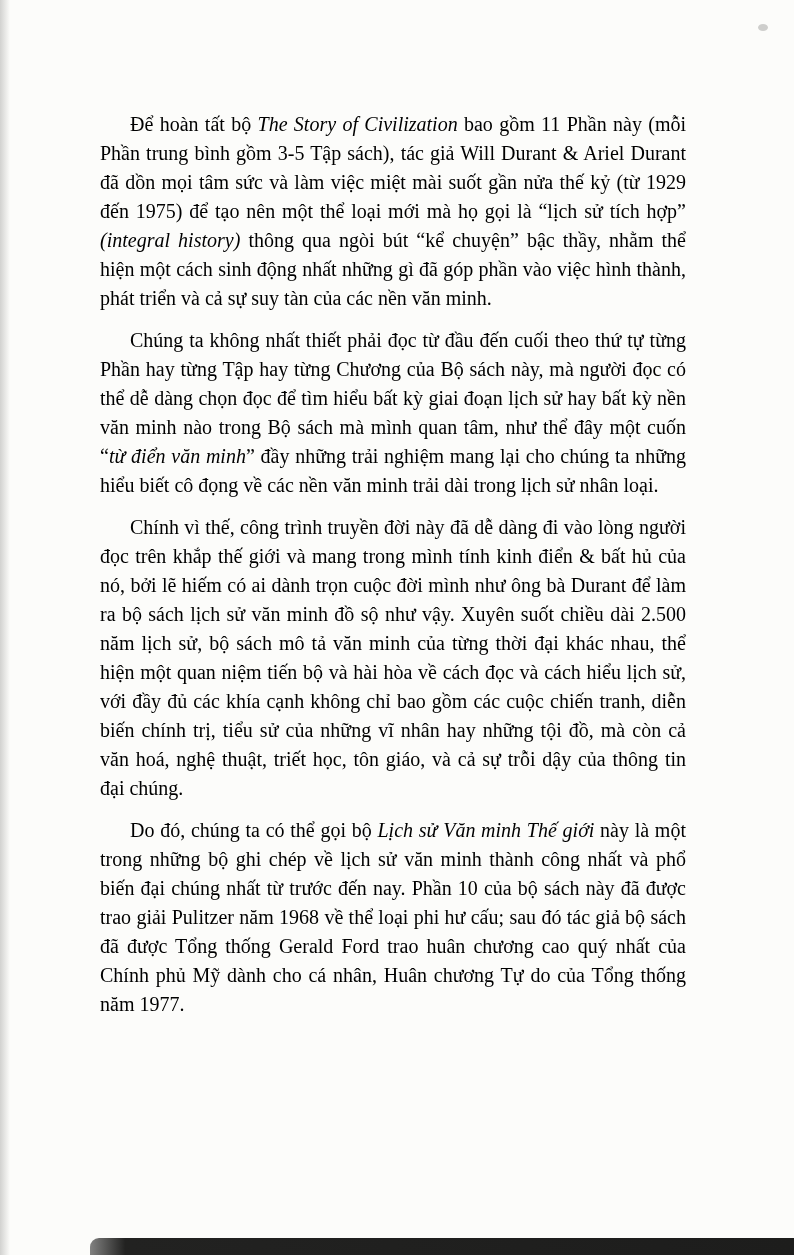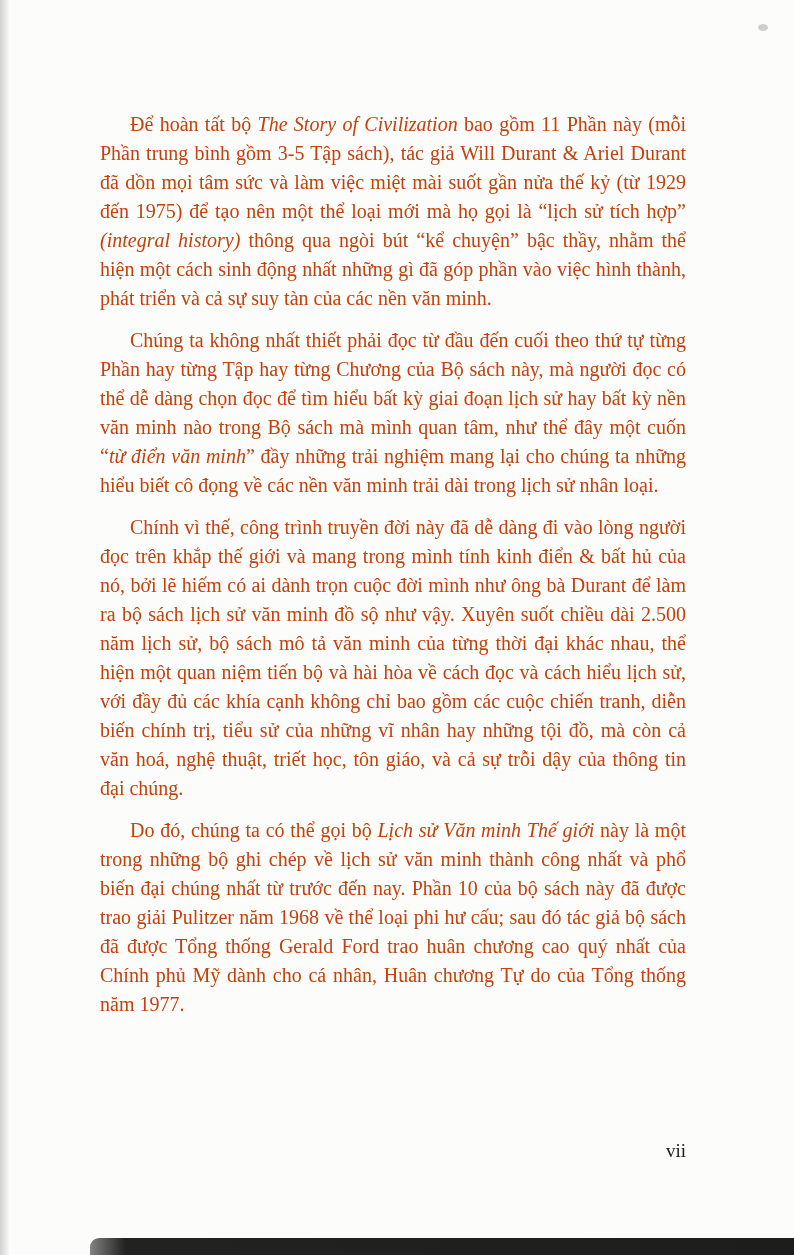--- a/index.html
+++ b/index.html
@@ -17,21 +17,21 @@
     left: 100px;
     top: 110px;
     width: 586px;
   }
   .para {
     margin: 0 0 13px 0;
     font-size: 20px;
     line-height: 29px;
     text-align: justify;
     text-indent: 30px;
-    color: #c2410c;
+    color: #000000;
   }
   .italic { font-style: italic; }
   .page-number {
     position: absolute;
     left: 100px;
     top: 1140px;
     width: 586px;
     text-align: right;
     font-size: 19px;
     color: #1c1c1c;
@@ -70,16 +70,15 @@
   <div class="scan-edge-left"></div>
   <div class="scan-smudge-topright"></div>
 
   <div class="text-block">
       <p class="para"><span>Để hoàn tất bộ </span><span class="italic">The Story of Civilization</span><span> bao gồm 11 Phần này (mỗi Phần trung bình gồm 3-5 Tập sách), tác giả Will Durant &amp; Ariel Durant đã dồn mọi tâm sức và làm việc miệt mài suốt gần nửa thế kỷ (từ 1929 đến 1975) để tạo nên một thể loại mới mà họ gọi là “lịch sử tích hợp” </span><span class="italic">(integral history)</span><span> thông qua ngòi bút “kể chuyện” bậc thầy, nhằm thể hiện một cách sinh động nhất những gì đã góp phần vào việc hình thành, phát triển và cả sự suy tàn của các nền văn minh.</span></p>
       <p class="para"><span>Chúng ta không nhất thiết phải đọc từ đầu đến cuối theo thứ tự từng Phần hay từng Tập hay từng Chương của Bộ sách này, mà người đọc có thể dễ dàng chọn đọc để tìm hiểu bất kỳ giai đoạn lịch sử hay bất kỳ nền văn minh nào trong Bộ sách mà mình quan tâm, như thể đây một cuốn “</span><span class="italic">từ điển văn minh</span><span>” đầy những trải nghiệm mang lại cho chúng ta những hiểu biết cô đọng về các nền văn minh trải dài trong lịch sử nhân loại.</span></p>
       <p class="para"><span>Chính vì thế, công trình truyền đời này đã dễ dàng đi vào lòng người đọc trên khắp thế giới và mang trong mình tính kinh điển &amp; bất hủ của nó, bởi lẽ hiếm có ai dành trọn cuộc đời mình như ông bà Durant để làm ra bộ sách lịch sử văn minh đồ sộ như vậy. Xuyên suốt chiều dài 2.500 năm lịch sử, bộ sách mô tả văn minh của từng thời đại khác nhau, thể hiện một quan niệm tiến bộ và hài hòa về cách đọc và cách hiểu lịch sử, với đầy đủ các khía cạnh không chỉ bao gồm các cuộc chiến tranh, diễn biến chính trị, tiểu sử của những vĩ nhân hay những tội đồ, mà còn cả văn hoá, nghệ thuật, triết học, tôn giáo, và cả sự trỗi dậy của thông tin đại chúng.</span></p>
       <p class="para"><span>Do đó, chúng ta có thể gọi bộ </span><span class="italic">Lịch sử Văn minh Thế giới</span><span> này là một trong những bộ ghi chép về lịch sử văn minh thành công nhất và phổ biến đại chúng nhất từ trước đến nay. Phần 10 của bộ sách này đã được trao giải Pulitzer năm 1968 về thể loại phi hư cấu; sau đó tác giả bộ sách đã được Tổng thống Gerald Ford trao huân chương cao quý nhất của Chính phủ Mỹ dành cho cá nhân, Huân chương Tự do của Tổng thống năm 1977.</span></p>
     </div>
 
-  <div class="page-number">vii</div>
 
   <div class="scan-bar-bottom"></div>
 </div>
 
 </body></html>

